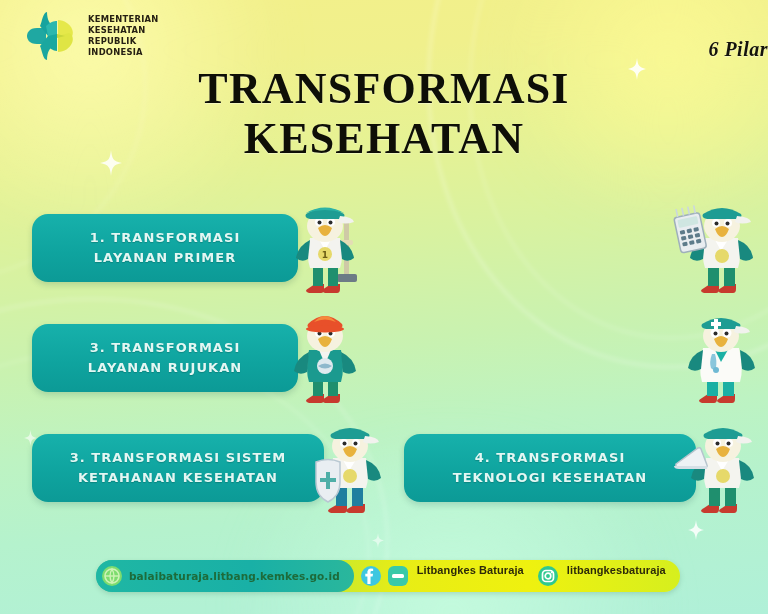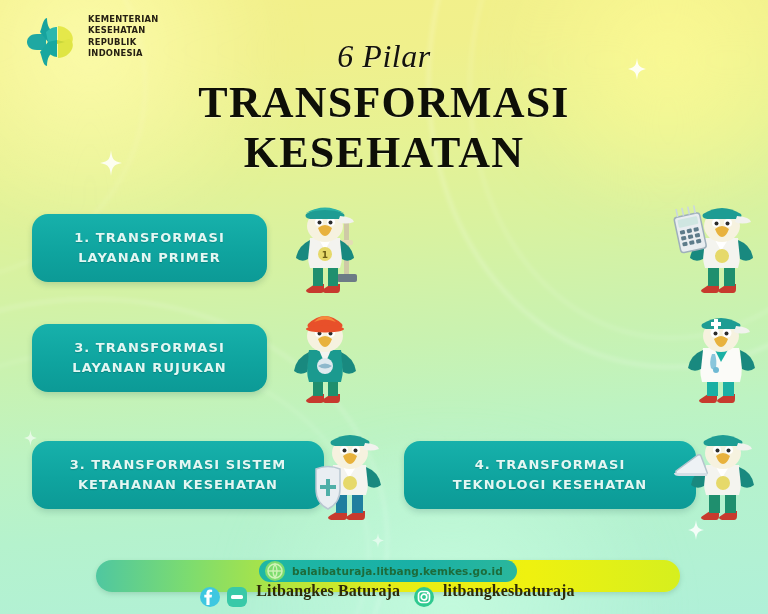--- a/index.html
+++ b/index.html
@@ -54,62 +54,63 @@
   .sw1{ left:430px; top:-250px; width:520px; height:620px; transform:rotate(12deg); border-color:rgba(255,255,255,.36); }
   .sw2{ left:470px; top:-200px; width:430px; height:540px; transform:rotate(8deg); border-color:rgba(255,255,255,.22); }
   .sw3{ left:-250px; top:300px; width:640px; height:520px; transform:rotate(-10deg); border-color:rgba(255,255,255,.28); }
   .sw4{ left:-190px; top:350px; width:560px; height:430px; transform:rotate(-6deg); border-color:rgba(255,255,255,.18); }
   .sw5{ left:-350px; top:-150px; width:500px; height:430px; transform:rotate(20deg); border-color:rgba(255,255,255,.16); }
 
   .sparkle{ position:absolute; pointer-events:none; }
   .sparkle svg{ display:block; }
 
   
-  .logo-block{ position:absolute; left:24px; top:14px; display:flex; align-items:flex-start; gap:8px; }
+  .logo-block{ position:absolute; left:24px; top:8px; display:flex; align-items:center; gap:8px; }
   .logo-mark{ width:56px; height:56px; position:relative; flex:none; }
   .logo-text{
     font-family:"DejaVu Sans", sans-serif;
     font-weight:bold; font-size:8.4px; line-height:1.34;
     color:#262013; letter-spacing:.25px; white-space:nowrap;
   }
 
   
   .headline{ position:absolute; left:0; right:0; top:38px; text-align:center; }
   .kicker{
     font-family:"Liberation Serif", serif;
-    font-style:italic; font-weight:normal;
-    font-size:32px; color:#14130c; letter-spacing:.5px;
+    font-style:italic; font-weight:bold;
+    font-size:20px; color:#14130c; letter-spacing:.5px;
     text-shadow:0 1px 1px rgba(255,255,255,.45);
+    text-align:right;
   }
   .title-line{
     font-family:"Liberation Serif", serif;
     font-weight:bold; color:#0e0f07;
     letter-spacing:1.2px; line-height:1.08;
     text-shadow:0 1px 1px rgba(255,255,255,.4);
   }
   .t1{ font-size:44px; margin-top:4px; }
   .t2{ font-size:44px; margin-top:2px; }
 
   
   .grid{ position:absolute; left:0; top:196px; width:768px; height:320px; }
   .pill-row{ position:absolute; height:72px; }
   .col-l{ left:32px;  width:340px; }
   .col-r{ left:404px; width:340px; }
-  .r1{ top:18px; } .r2{ top:128px; } .r3{ top:245px;padding-left:16px; }
+  .r1{ top:18px; } .r2{ top:128px; } .r3{ top:238px;padding-left:16px; }
 
   .pill{
     position:absolute; left:0; top:0;
     height:68px; border-radius:16px;
     background:linear-gradient(180deg,#17b1ab 0%,#0fa49f 55%,#0c9a96 100%);
     box-shadow:0 3px 6px rgba(20,80,70,.18);
     display:flex; align-items:center; justify-content:center;
     padding:0 14px;
   }
   .pill.w-wide{ width:292px; }
-  .pill.w-narr{ width:235px; }
+  .pill.w-narr{ width:266px; }
   .pill-text{
     color:#e3f7f3;
     font-family:"DejaVu Sans", sans-serif;
     font-weight:bold; font-size:13px;
     letter-spacing:1.05px; line-height:1.55;
     text-align:center; white-space:pre-line;
     text-shadow:0 1px 1px rgba(0,60,55,.28);
   }
   .pill-text.center{ text-align:center; }
 
@@ -122,37 +123,36 @@
   
   .footer{
     position:absolute; left:96px; top:560px;
     width:584px; height:32px;
     border-radius:16px;
     background:linear-gradient(90deg,
       #4fc7a0 0%, #7ddc6f 16%, #b9e63a 34%,
       #e8ed15 52%, #eff10f 74%, #d6ef1e 100%);
     display:flex; align-items:center;
     box-shadow:0 2px 5px rgba(40,90,60,.18);
-    flex-direction:column;
   }
   .foot-web{
     display:flex; align-items:center; gap:6px;
     height:32px; padding:0 14px 0 5px;
     border-radius:16px;
     background:linear-gradient(90deg,#1fb7a4 0%,#19b0a6 60%,#2ab79c 100%);
   }
   .foot-web .lbl{
     font-family:"DejaVu Sans", sans-serif;
     font-size:10.5px; color:#1d6b3a; font-weight:bold;
     letter-spacing:.1px; white-space:nowrap;
   }
   .foot-soc{ display:flex; align-items:center; gap:5px; padding-left:6px; }
   .foot-soc .lbl{
-    font-family:Liberation Serif, serif;
-    font-size:16px; color:#2d2a09; font-weight:bold;
+    font-family:Liberation Sans, sans-serif;
+    font-size:11px; color:#2d2a09; font-weight:bold;
     letter-spacing:.1px; white-space:nowrap; margin:0 8px 12px 3px;
   }
   .ico{ width:22px; height:22px; flex:none; }
   .ico svg{ display:block; }
 </style>
 </head>
 <body>
 
 <div class="canvas">
 

